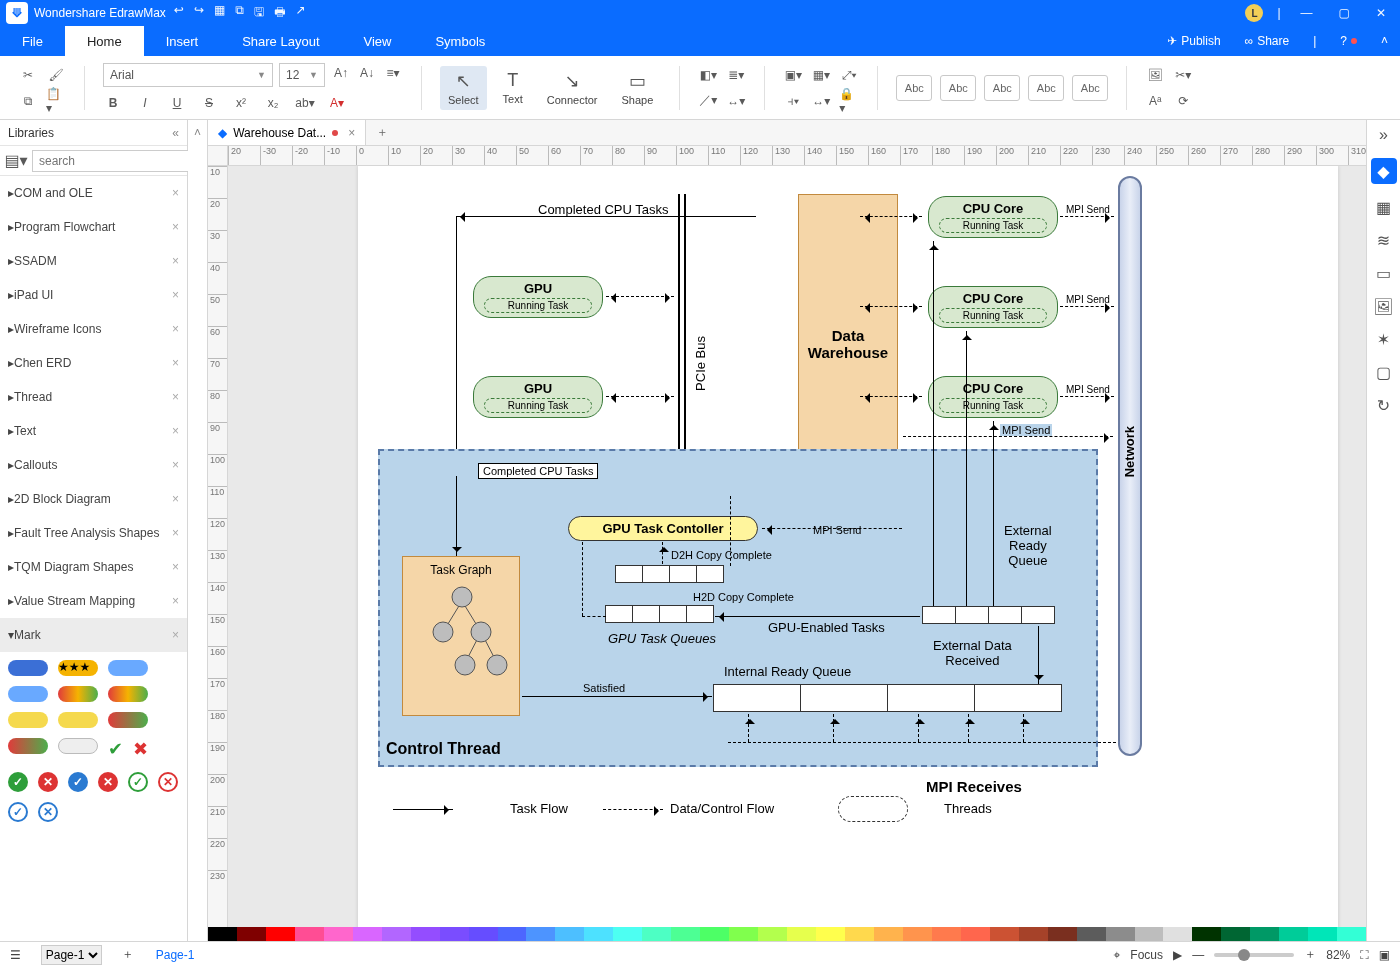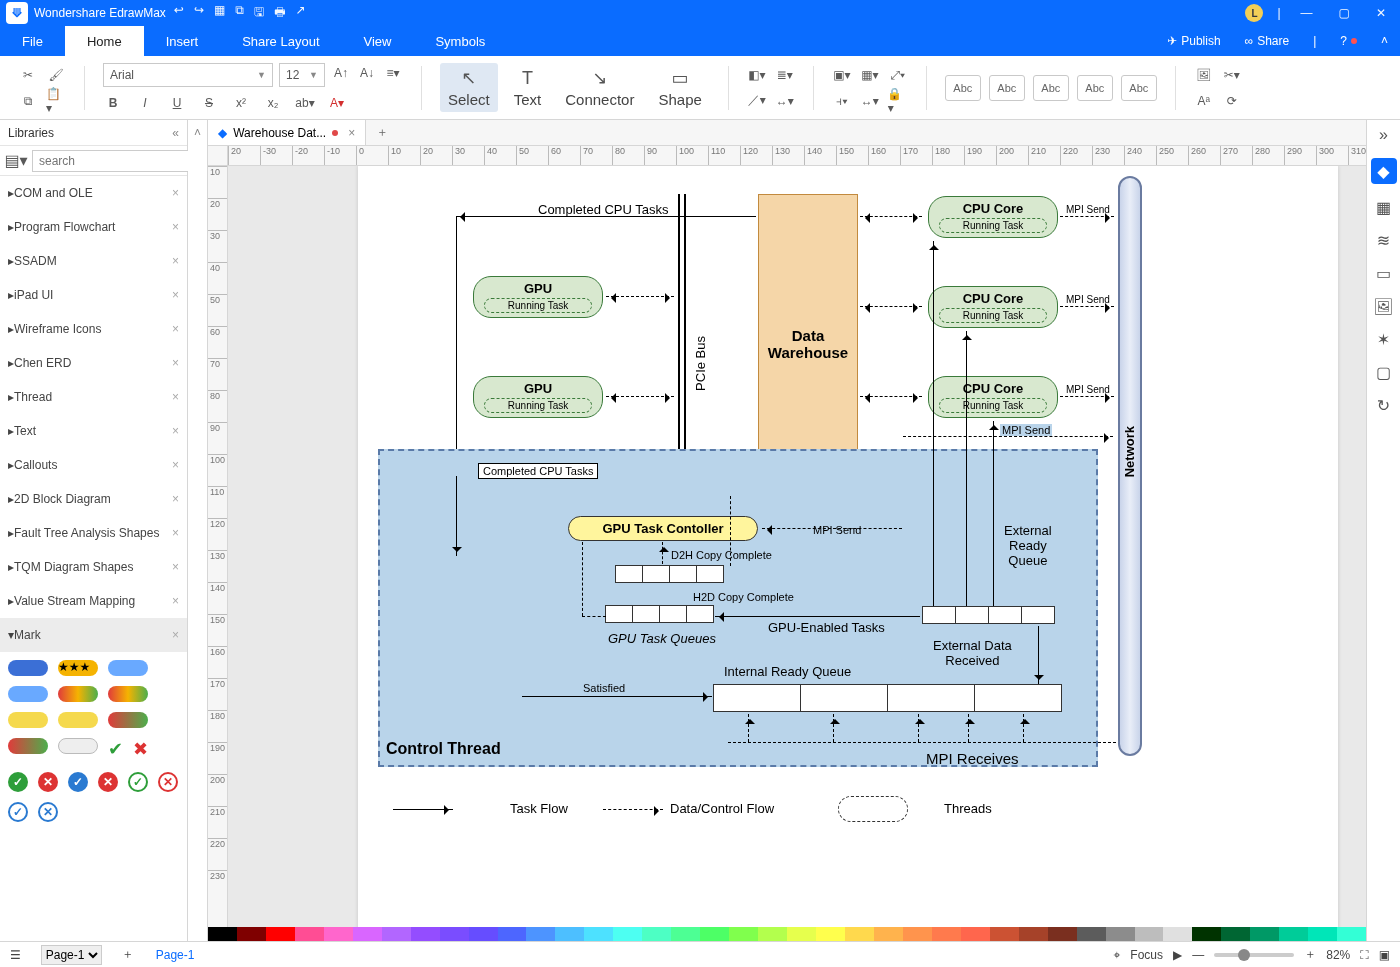--- a/index.html
+++ b/index.html
@@ -27,21 +27,21 @@
 .rgroup { display: flex; align-items: center; gap: 8px; padding: 0 8px; height: 100%; }
 .rsep { width: 1px; height: 44px; background: #e0e0e0; }
 .rbtn-stack { display: flex; flex-direction: column; gap: 6px; }
 .ricon { width: 20px; height: 20px; display: flex; align-items: center; justify-content: center; color: #5a5a5a; cursor: pointer; }
 .fontbox, .sizebox { border: 1px solid #c9c9c9; height: 24px; background: #fff; display: flex; align-items: center; padding: 0 6px; font-size: 12px; }
 .fontbox { width: 170px; } .sizebox { width: 46px; }
 .fontbox .caret, .sizebox .caret { margin-left: auto; color: #888; font-size: 9px; }
 .toolbtn { display: flex; flex-direction: column; align-items: center; gap: 2px; padding: 4px 8px; border-radius: 3px; cursor: pointer; }
 .toolbtn.selected { background: #dfe8f3; }
 .toolbtn .ti { font-size: 18px; color: #555; }
-.toolbtn .tl { font-size: 15px; color: #444; }
+.toolbtn .tl { font-size: 11px; color: #444; }
 .abcchip { border: 1px solid #c9c9c9; border-radius: 3px; width: 36px; height: 26px; display: flex; align-items: center; justify-content: center; font-size: 11px; color: #666; cursor: pointer; }
 
 
 .body { display: flex; height: calc(967px - 26px - 30px - 64px - 26px); }
 
 
 .leftpanel { width: 188px; border-right: 1px solid #d6d6d6; background: #fff; display: flex; flex-direction: column; }
 .lp-head { height: 26px; display: flex; align-items: center; padding: 0 8px; font-size: 12px; color: #333; border-bottom: 1px solid #e5e5e5; }
 .lp-head .coll { margin-left: auto; color: #888; }
 .lp-search { display: flex; align-items: center; height: 30px; padding: 0 6px; gap: 6px; border-bottom: 1px solid #e5e5e5; }
@@ -92,21 +92,21 @@
 .statusbar .pgtab { padding: 0 12px; color: #0a6cff; }
 .statusbar .right { margin-left: auto; display: flex; align-items: center; gap: 10px; padding-right: 10px; }
 .statusbar .slider { width: 80px; height: 4px; background: #ccc; position: relative; border-radius: 2px; }
 .statusbar .slider .knob { position: absolute; top: -4px; left: 30%; width: 12px; height: 12px; border-radius: 50%; background: #888; }
 
 
 .shape { position: absolute; }
 .gpu, .cpu { border: 1px solid #3a7a3a; border-radius: 18px; background: #d8e8cf; text-align: center; padding: 4px 10px; font-size: 12px; }
 .gpu .inner, .cpu .inner { border: 1px dashed #3a7a3a; border-radius: 12px; font-size: 10px; padding: 1px 6px; margin-top: 2px; }
 .gpu .t, .cpu .t { font-weight: 700; font-size: 13px; }
-.dwh { border: 1px solid #c28a3e; background: #f5d6a8; display: flex; align-items: center; justify-content: center; font-weight: 700; font-size: 15px; text-align: center; }
+.dwh { border: 1px solid #c28a3e; background: #f5d6a8; display: flex; align-items: center; justify-content: center; font-weight: 700; font-size: 15px; text-align: center; margin-left: 40px; }
 .netcol { border: 2px solid #6a7ba0; background: linear-gradient(90deg,#c9d4ea,#e9eef8,#c9d4ea); border-radius: 12px; }
 .netlbl { font-weight: 700; font-size: 13px; writing-mode: vertical-rl; transform: rotate(180deg); }
 .ctrlbox { border: 2px dashed #5a7aa8; background: #b9d4ea; }
 .ctrllbl { position: absolute; font-weight: 600; font-size: 16px; }
 .yellowbox { border: 1px solid #333; border-radius: 16px; background: #fff59d; text-align: center; font-size: 13px; padding: 4px 10px; font-weight: 600; }
 .taskg { border: 1px solid #c28a3e; background: #f5d6a8; text-align: center; font-size: 12px; padding-top: 6px; }
 .queue { position: absolute; display: flex; }
 .queue .cell { border: 1px solid #333; background: #fff; width: 28px; height: 18px; margin-left: -1px; }
 .queue.big .cell { width: 88px; height: 28px; }
 .lbl { position: absolute; font-size: 11px; color: #000; white-space: nowrap; }
@@ -518,39 +518,53 @@
 Ready
 Queue</div>
 
           <div class="harrow ah-l" style="left:357px;top:450px;width:205px;"></div>
           <div class="lbl lblb" style="left:410px;top:454px;">GPU-Enabled Tasks</div>
 
           <div class="lbl lblb" style="left:575px;top:472px;white-space:pre-line;text-align:center;">External Data
 Received</div>
           <div class="varrow av-d" style="left:680px;top:460px;height:58px;"></div>
 
+          <div class="shape taskg" style="left:44px;top:390px;width:118px;height:160px;">
+            <div>Task Graph</div>
+            <svg width="118" height="120">
+              <line x1="59" y1="24" x2="40" y2="55" stroke="#555"></line>
+                <line x1="59" y1="24" x2="78" y2="55" stroke="#555"></line>
+              <line x1="78" y1="55" x2="62" y2="86" stroke="#555"></line>
+                <line x1="78" y1="55" x2="94" y2="86" stroke="#555"></line>
+              <circle cx="59" cy="20" r="10" fill="#bdbdbd" stroke="#555"></circle>
+              <circle cx="40" cy="55" r="10" fill="#bdbdbd" stroke="#555"></circle>
+              <circle cx="78" cy="55" r="10" fill="#bdbdbd" stroke="#555"></circle>
+              <circle cx="62" cy="88" r="10" fill="#bdbdbd" stroke="#555"></circle>
+              <circle cx="94" cy="88" r="10" fill="#bdbdbd" stroke="#555"></circle>
+            </svg>
+          </div>
 
           <div class="harrow ah-r" style="left:164px;top:530px;width:190px;"></div>
           <div class="lbl" style="left:225px;top:516px;">Satisfied</div>
 
           <div class="lbl lblb" style="left:366px;top:498px;">Internal Ready Queue</div>
           <div class="queue big" style="left:356px;top:518px;">
               <div class="cell"></div>
               <div class="cell"></div>
               <div class="cell"></div>
               <div class="cell"></div>
             </div>
 
           <div class="harrow d" style="left:370px;top:576px;width:388px;"></div>
           <div class="varrow d av-u" style="left:390px;top:548px;height:28px;"></div>
           <div class="varrow d av-u" style="left:475px;top:548px;height:28px;"></div>
           <div class="varrow d av-u" style="left:560px;top:548px;height:28px;"></div>
           <div class="varrow d av-u" style="left:610px;top:548px;height:28px;"></div>
           <div class="varrow d av-u" style="left:665px;top:548px;height:28px;"></div>
-          <div class="lbl" style="left:568px;top:584px;font-size:15px;font-weight:400;">MPI Receives</div>
+          <div class="lbl" style="left:568px;top:612px;font-size:15px;font-weight:700;">MPI Receives</div>
 
           <div class="harrow ah-r" style="left:35px;top:643px;width:60px;"></div>
           <div class="lbl lblb" style="left:112px;top:635px;margin-left:40px;">Task Flow</div>
           <div class="harrow d ah-r" style="left:245px;top:643px;width:60px;"></div>
           <div class="lbl lblb" style="left:312px;top:635px;">Data/Control Flow</div>
           <div class="shape legend-thread" style="left:480px;top:630px;"></div>
           <div class="lbl lblb" style="left:586px;top:635px;">Threads</div>
 
         </div>
       </div>

